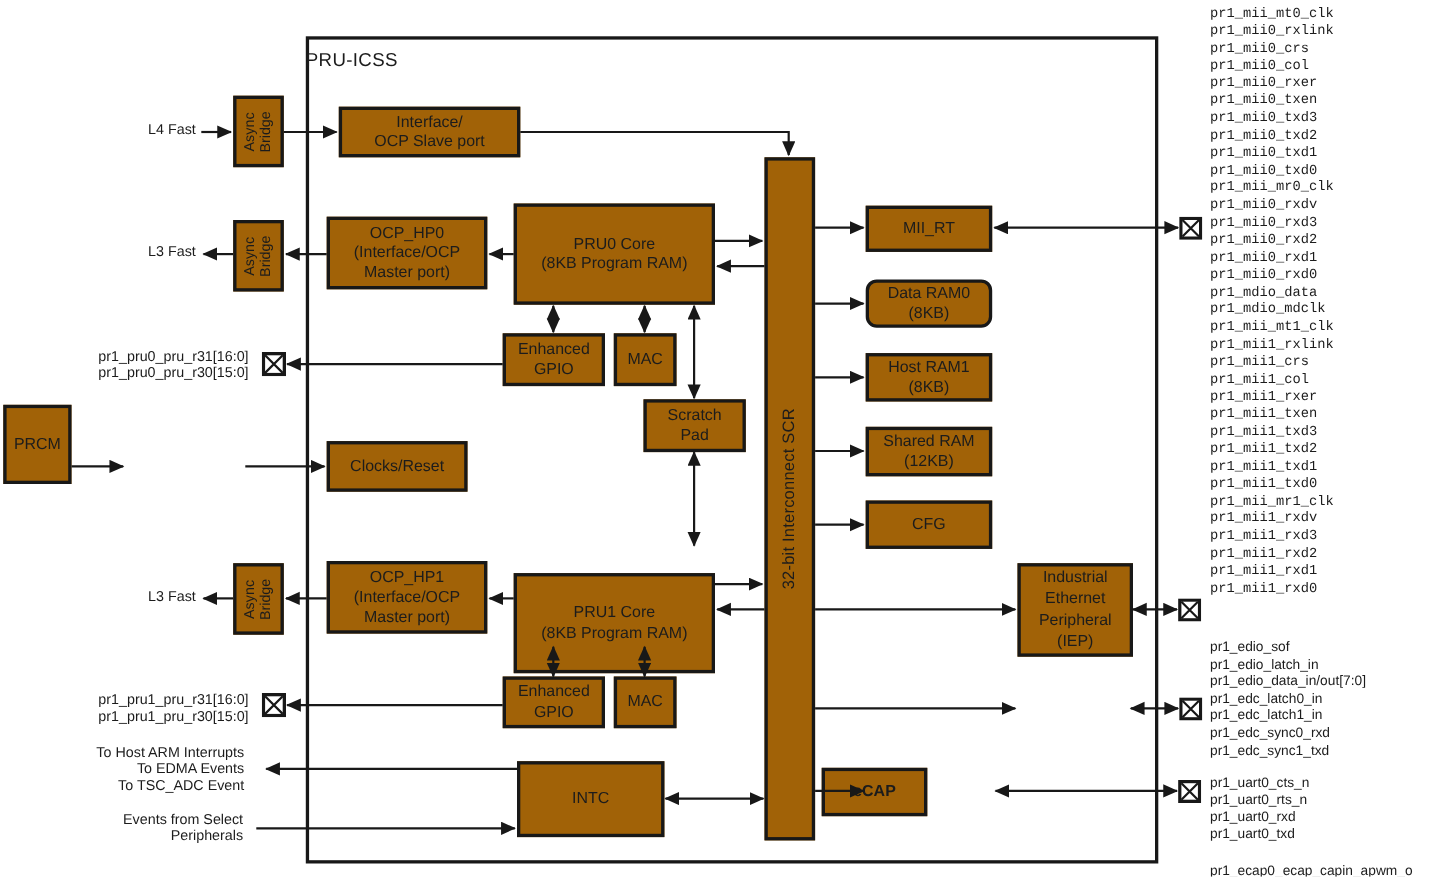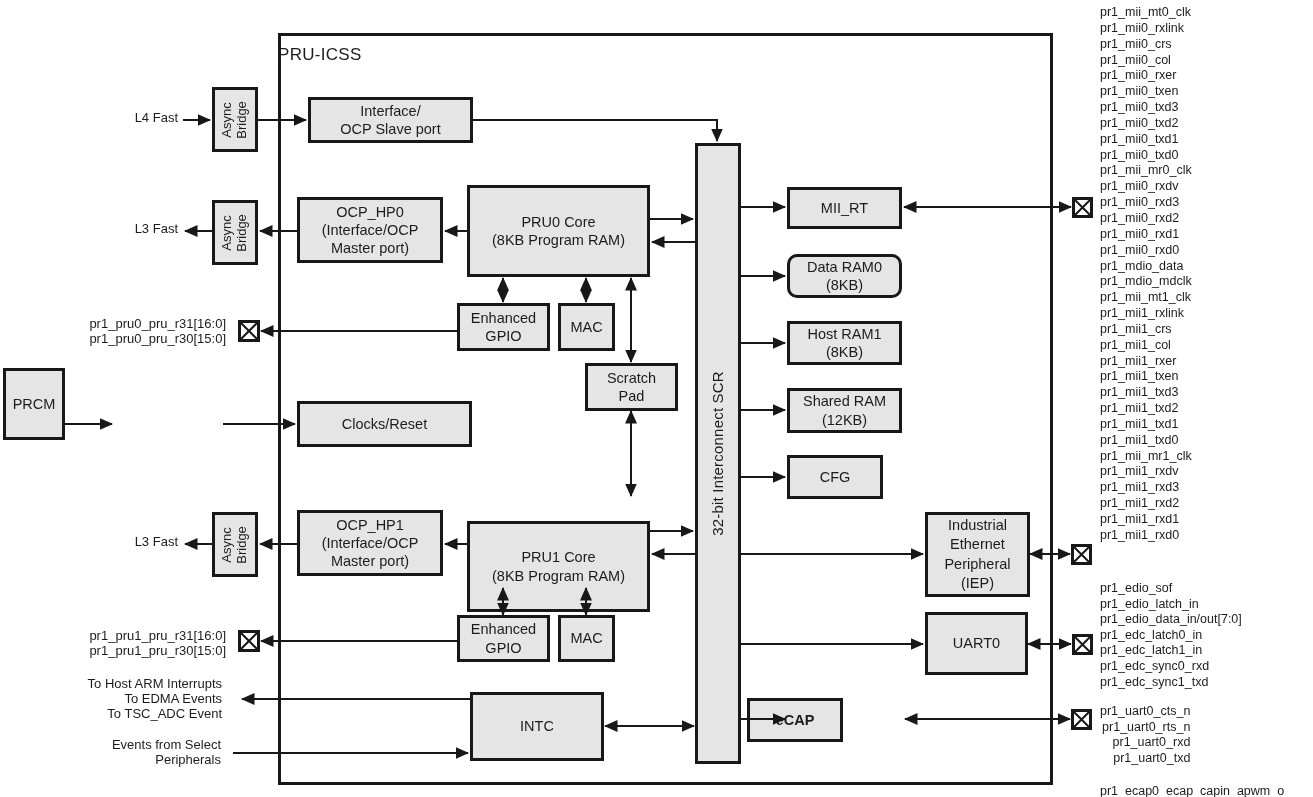--- a/index.html
+++ b/index.html
@@ -3,21 +3,21 @@
 <meta charset="utf-8">
 <style>
   html,body{margin:0;padding:0;background:#fff;}
   .stage{
     position:relative;width:1313px;height:797px;overflow:hidden;
     background:#fff;color:#1c1c1c;
     font-family:"Liberation Sans", sans-serif;
     -webkit-font-smoothing:antialiased;
   }
   .box{
-    position:absolute;border:3px solid #181818;background:#e5e5e5;
+    position:absolute;border:3px solid #181818;background:#a16207;
     display:flex;align-items:center;justify-content:center;
     text-align:center;box-sizing:border-box;
   }
   .box .lbl{white-space:pre-line;line-height:1.26;font-size:14.5px;}
   .thin .lbl{font-size:13px;}
   .rot .lbl{transform:rotate(-90deg);white-space:pre-line;line-height:1.15;}
   .scrbar .lbl{transform:rotate(-90deg);white-space:nowrap;font-size:15px;letter-spacing:.2px;}
   .outer{border-width:3px;background:transparent;}
   .title{
     position:absolute;font-size:17px;letter-spacing:.3px;
@@ -139,21 +139,21 @@
       <span class="lbl">Enhanced
 GPIO</span>
     </div>
   <div class="box" style="left:558px;top:303px;width:57px;height:48px;">
       <span class="lbl">MAC</span>
     </div>
   <div class="box" style="left:585px;top:363px;width:93px;height:48px;">
       <span class="lbl">Scratch
 Pad</span>
     </div>
-  <div class="box" style="left:297px;top:401px;width:175px;height:46px;">
+  <div class="box" style="left:297px;top:401px;width:128px;height:46px;">
       <span class="lbl">Clocks/Reset</span>
     </div>
   <div class="box" style="left:297px;top:510px;width:146px;height:66px;">
       <span class="lbl">OCP_HP1
 (Interface/OCP
 Master port)</span>
     </div>
   <div class="box" style="left:467px;top:497px;width:183px;height:91px;margin-top:24px;">
       <span class="lbl">PRU1 Core
 (8KB Program RAM)</span>
@@ -181,32 +181,29 @@
 (8KB)</span>
     </div>
   <div class="box" style="left:787px;top:321px;width:115px;height:44px;">
       <span class="lbl">Host RAM1
 (8KB)</span>
     </div>
   <div class="box" style="left:787px;top:388px;width:115px;height:45px;">
       <span class="lbl">Shared RAM
 (12KB)</span>
     </div>
-  <div class="box" style="left:787px;top:455px;width:96px;height:44px;">
+  <div class="box" style="left:787px;top:455px;width:115px;height:44px;">
       <span class="lbl">CFG</span>
     </div>
   <div class="box" style="left:925px;top:512px;width:105px;height:85px;text-align:center;">
       <span class="lbl" style="line-height:1.33;">Industrial
 Ethernet
 Peripheral
 (IEP)</span>
     </div>
-  <div class="box" style="left:925px;top:612px;width:103px;height:63px;">
-      <span class="lbl">UART0</span>
-    </div>
   <div class="box" style="left:747px;top:698px;width:96px;height:44px;font-weight:bold;">
       <span class="lbl">eCAP</span>
     </div>
 
   <div class="pad" style="left:238px;top:320px;">
       <svg width="22" height="22" viewBox="0 0 22 22">
         <rect x="1.5" y="1.5" width="19" height="19" fill="#fff" stroke="#181818" stroke-width="3"></rect>
         <path d="M3 3 L19 19 M19 3 L3 19" stroke="#181818" stroke-width="2" fill="none"></path>
       </svg>
     </div>
@@ -234,21 +231,21 @@
         <path d="M3 3 L18 18 M18 3 L3 18" stroke="#181818" stroke-width="2" fill="none"></path>
       </svg>
     </div>
   <div class="pad" style="left:1071px;top:709px;">
       <svg width="21" height="21" viewBox="0 0 21 21">
         <rect x="1.5" y="1.5" width="18" height="18" fill="#fff" stroke="#181818" stroke-width="3"></rect>
         <path d="M3 3 L18 18 M18 3 L3 18" stroke="#181818" stroke-width="2" fill="none"></path>
       </svg>
     </div>
 
-  <div class="siglist" id="g-mii" style="top:5px;">
+  <div class="siglist" id="g-mii" style="top:5px;font-family:Liberation Mono, monospace;">
       <div class="sig-line">pr1_mii_mt0_clk</div>
       <div class="sig-line">pr1_mii0_rxlink</div>
       <div class="sig-line">pr1_mii0_crs</div>
       <div class="sig-line">pr1_mii0_col</div>
       <div class="sig-line">pr1_mii0_rxer</div>
       <div class="sig-line">pr1_mii0_txen</div>
       <div class="sig-line">pr1_mii0_txd3</div>
       <div class="sig-line">pr1_mii0_txd2</div>
       <div class="sig-line">pr1_mii0_txd1</div>
       <div class="sig-line">pr1_mii0_txd0</div>
@@ -279,21 +276,21 @@
     </div>
   <div class="siglist" id="g-edio" style="top:581px;">
       <div class="sig-line">pr1_edio_sof</div>
       <div class="sig-line">pr1_edio_latch_in</div>
       <div class="sig-line">pr1_edio_data_in/out[7:0]</div>
       <div class="sig-line">pr1_edc_latch0_in</div>
       <div class="sig-line">pr1_edc_latch1_in</div>
       <div class="sig-line">pr1_edc_sync0_rxd</div>
       <div class="sig-line">pr1_edc_sync1_txd</div>
     </div>
-  <div class="siglist" id="g-uart" style="top:704px;text-align:right;">
+  <div class="siglist" id="g-uart" style="top:704px;">
       <div class="sig-line">pr1_uart0_cts_n</div>
       <div class="sig-line">pr1_uart0_rts_n</div>
       <div class="sig-line">pr1_uart0_rxd</div>
       <div class="sig-line">pr1_uart0_txd</div>
     </div>
   <div class="siglist" id="g-ecap" style="top:784px;">
       <div class="sig-line">pr1_ecap0_ecap_capin_apwm_o</div>
     </div>
 
 </div>

